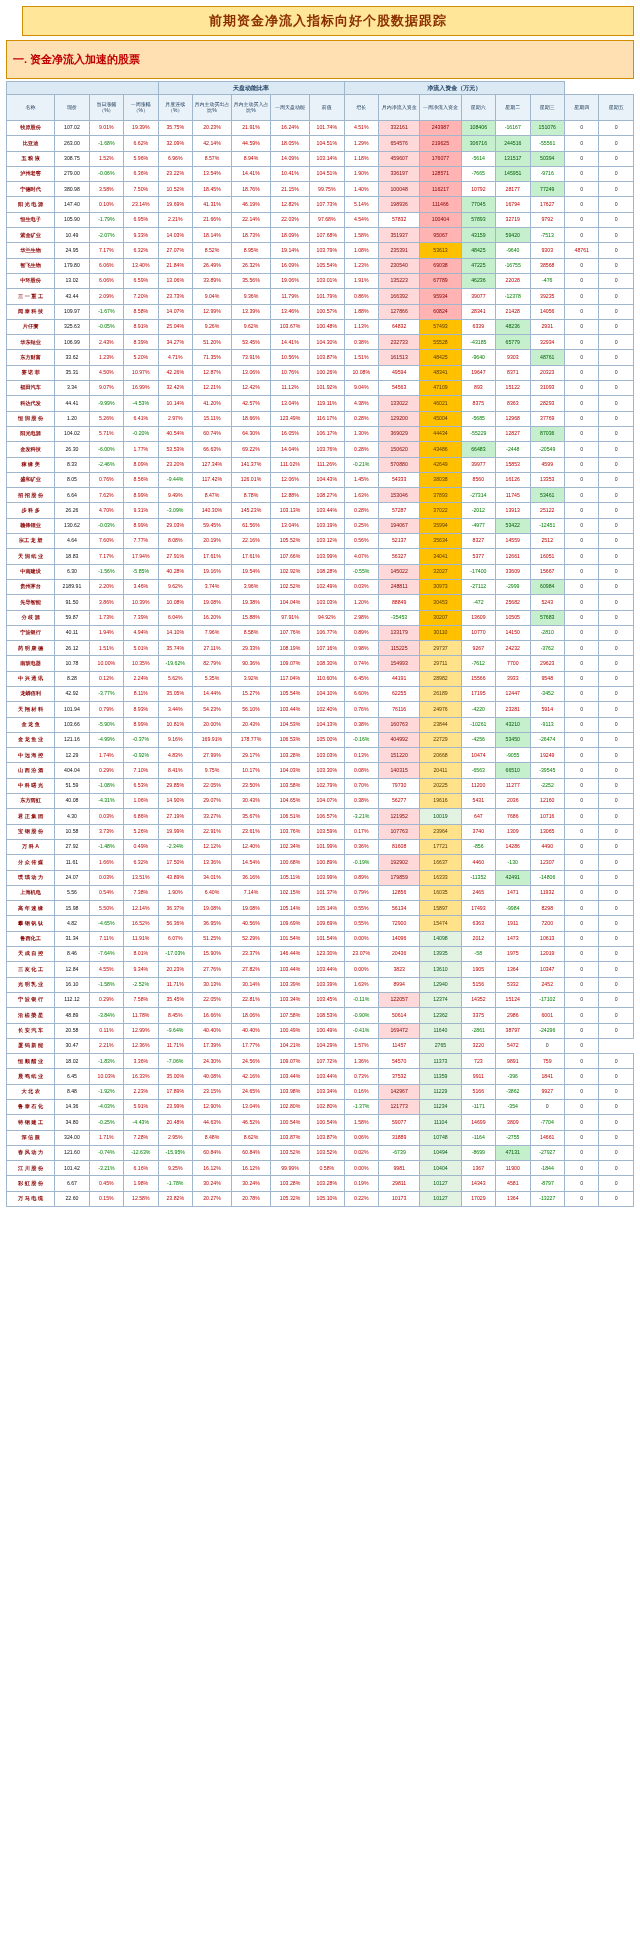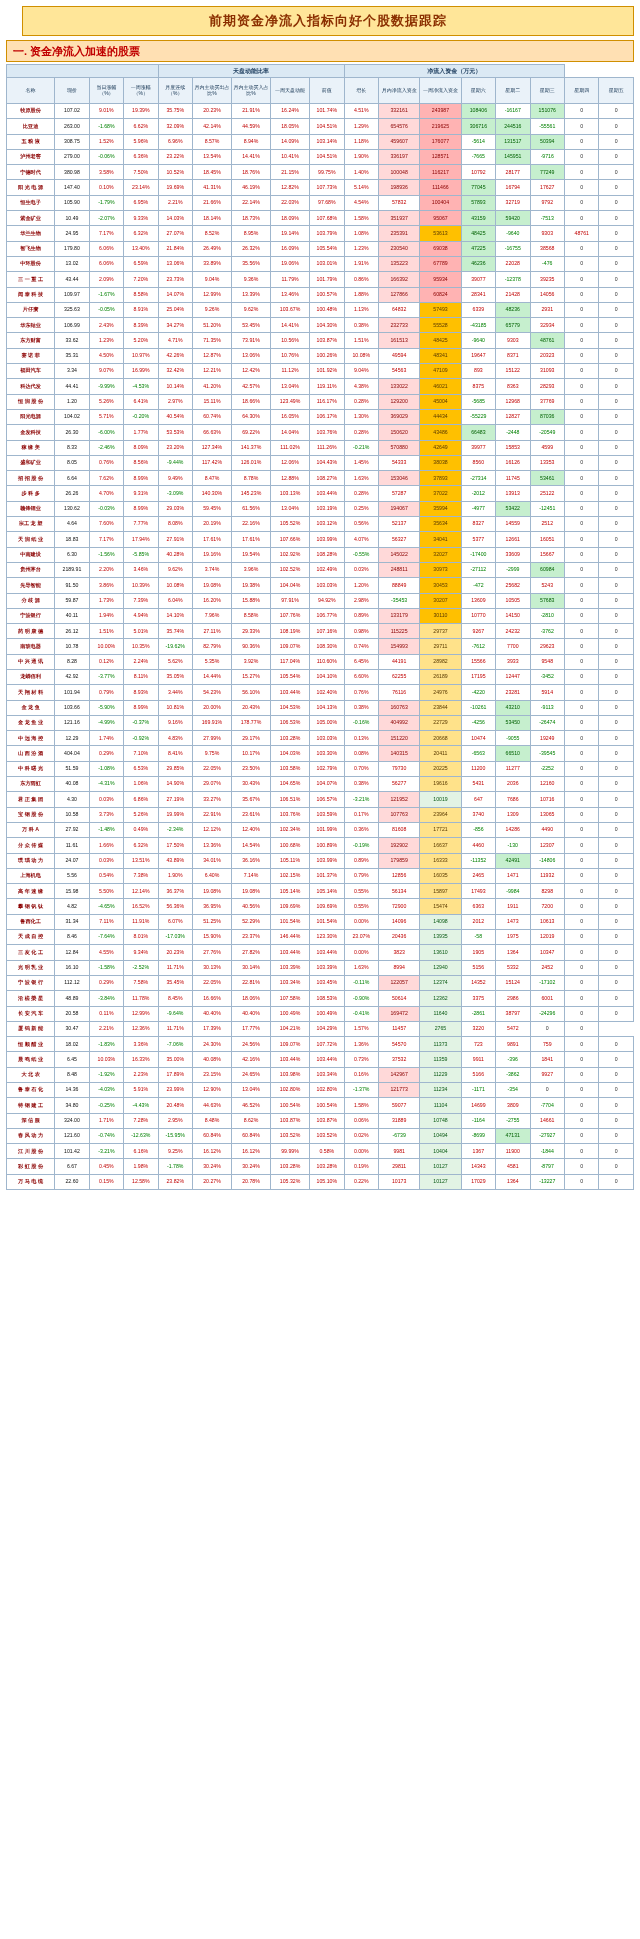--- a/index.html
+++ b/index.html
@@ -29,21 +29,21 @@
   .title-bar .t {
     font-size: 13px;
     font-weight: bold;
     color: #8b2f00;
     letter-spacing: 1px;
   }
   
   .section-bar {
     border: 1px solid #d08f00;
     background: #ffe0b3;
-    height: 22px;
+    height: 39px;
     display: flex;
     align-items: center;
     padding-left: 6px;
     margin-bottom: 2px;
   }
   .section-bar .s {
     font-size: 11px;
     font-weight: bold;
     color: #c00000;
   }

